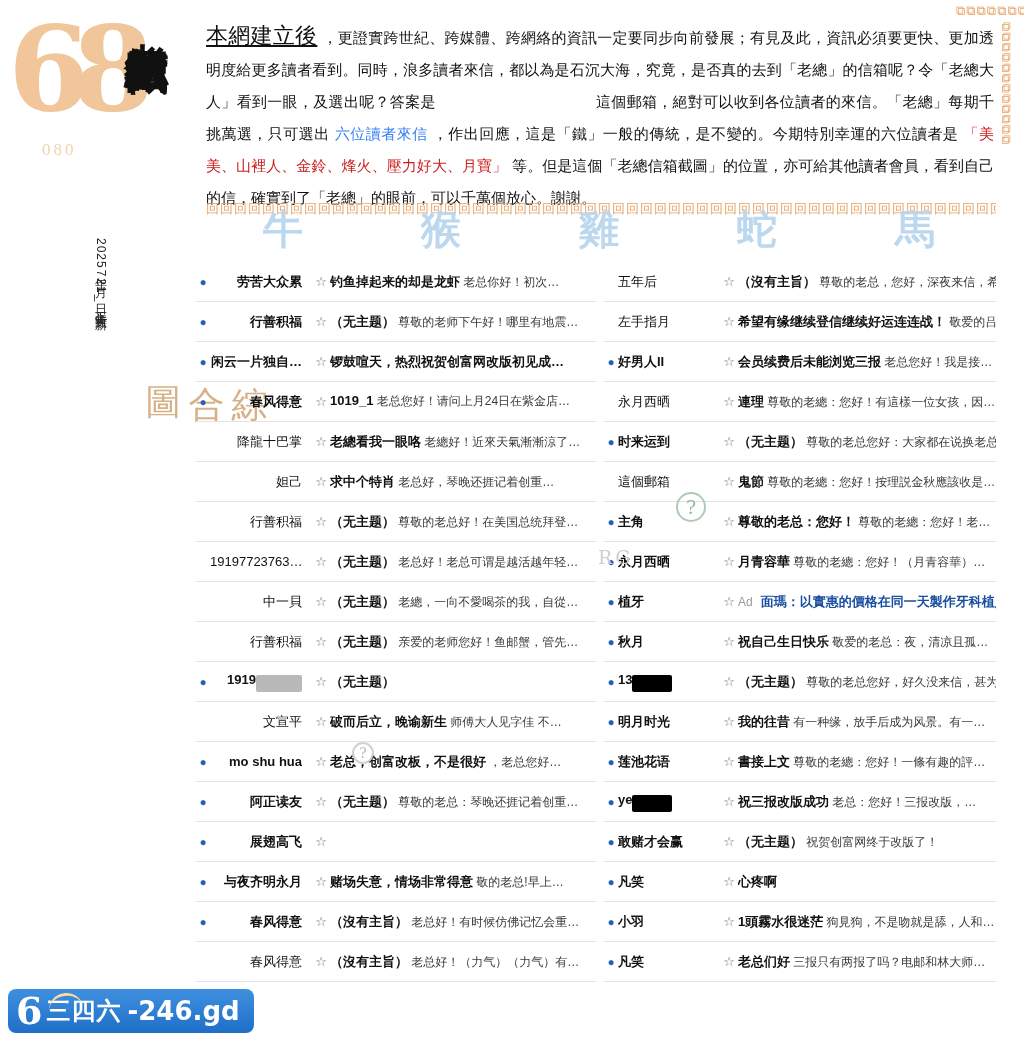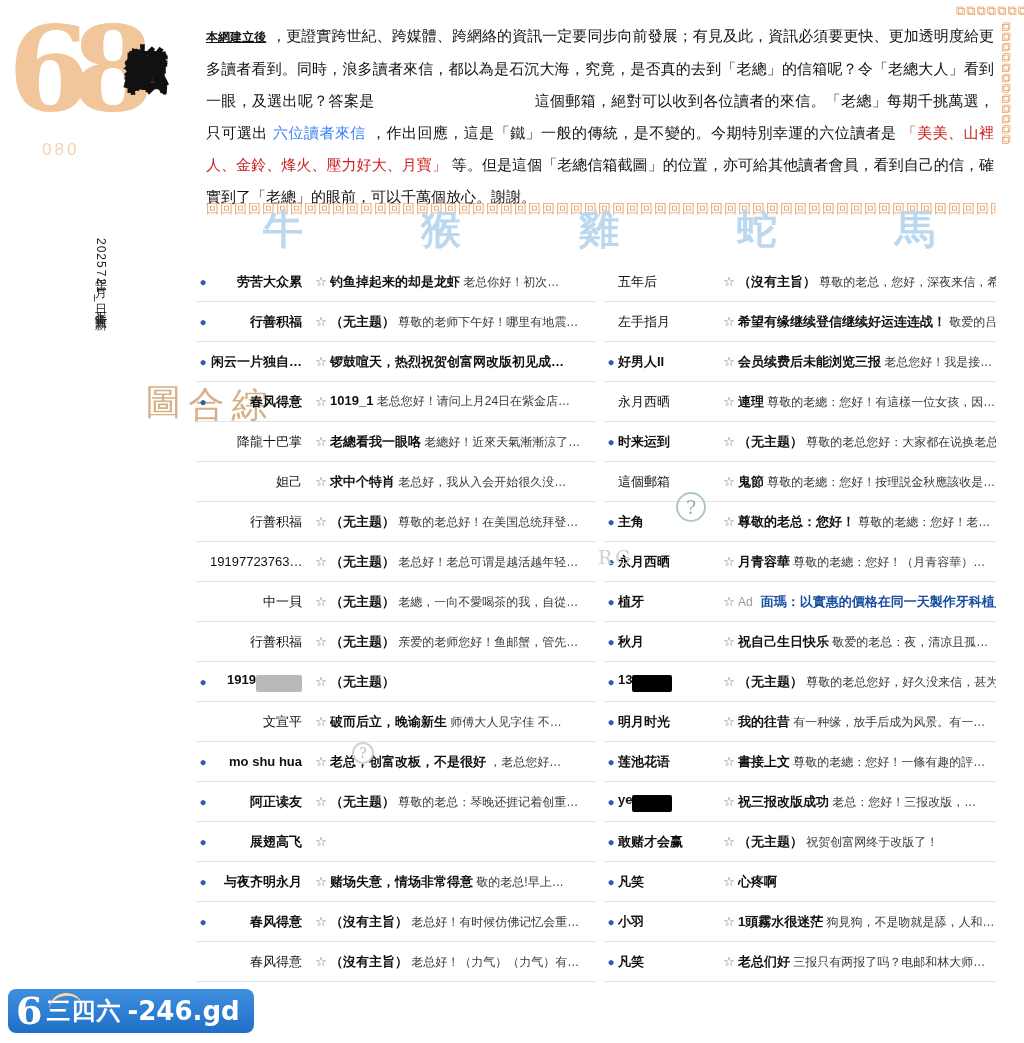--- a/index.html
+++ b/index.html
@@ -54,21 +54,21 @@
     position: absolute;
     left: 0; top: 0;
     letter-spacing: -18px;
   }
   .logo-sub {
     position: absolute;
     left: 34px; top: 130px;
     color: #f3d2ae;
     font-size: 17px;
     letter-spacing: 3px;
-    font-family: Liberation Sans, sans-serif;
+    font-family: Liberation Serif, serif;
   }
 
   
   .masthead {
     position: absolute;
     left: 124px; top: 8px;
     width: 70px;
   }
   .masthead-title {
     writing-mode: vertical-rl;
@@ -107,22 +107,22 @@
     position: absolute;
     left: 206px; top: 20px;
     width: 788px;
     font-size: 15px;
     line-height: 32px;
     color: #111;
     text-align: justify;
     font-family: "DejaVu Sans", sans-serif;
   }
   .intro .lead {
-    font-size: 12px;
-    font-weight: bold;
+    font-size: 22px;
+    font-weight: normal;
   }
   .intro .u { text-decoration: underline; }
   .intro .blue { color: #3b82f6; }
   .intro .red { color: #cc2020; }
   .intro .gap { display: inline-block; width: 150px; }
 
   
   .zodiac {
     position: absolute;
     left: 206px; top: 200px;
@@ -342,21 +342,21 @@
       <div class="row">
         <span class="bullet empty">●</span>
         <span class="author right-align">降龍十巴掌</span>
         <span class="star">☆</span>
         <span class="body"><span class="ttl">老總看我一眼咯</span><span class="snip">  老總好！近來天氣漸漸涼了…</span></span>
       </div>
       <div class="row">
         <span class="bullet empty">●</span>
         <span class="author right-align">妲己</span>
         <span class="star">☆</span>
-        <span class="body"><span class="ttl">求中个特肖</span><span class="snip">  老总好，我从入会开始很久没…</span></span>
+        <span class="body"><span class="ttl">求中个特肖</span><span class="snip">  老总好，琴晚还捱记着创重…</span></span>
       </div>
       <div class="row">
         <span class="bullet empty">●</span>
         <span class="author right-align">行善积福</span>
         <span class="star">☆</span>
         <span class="body"><span class="ttl">（无主题）</span><span class="snip">  尊敬的老总好！在美国总统拜登…</span></span>
       </div>
       <div class="row">
         <span class="bullet empty">●</span>
         <span class="author right-align">19197723763…</span>

